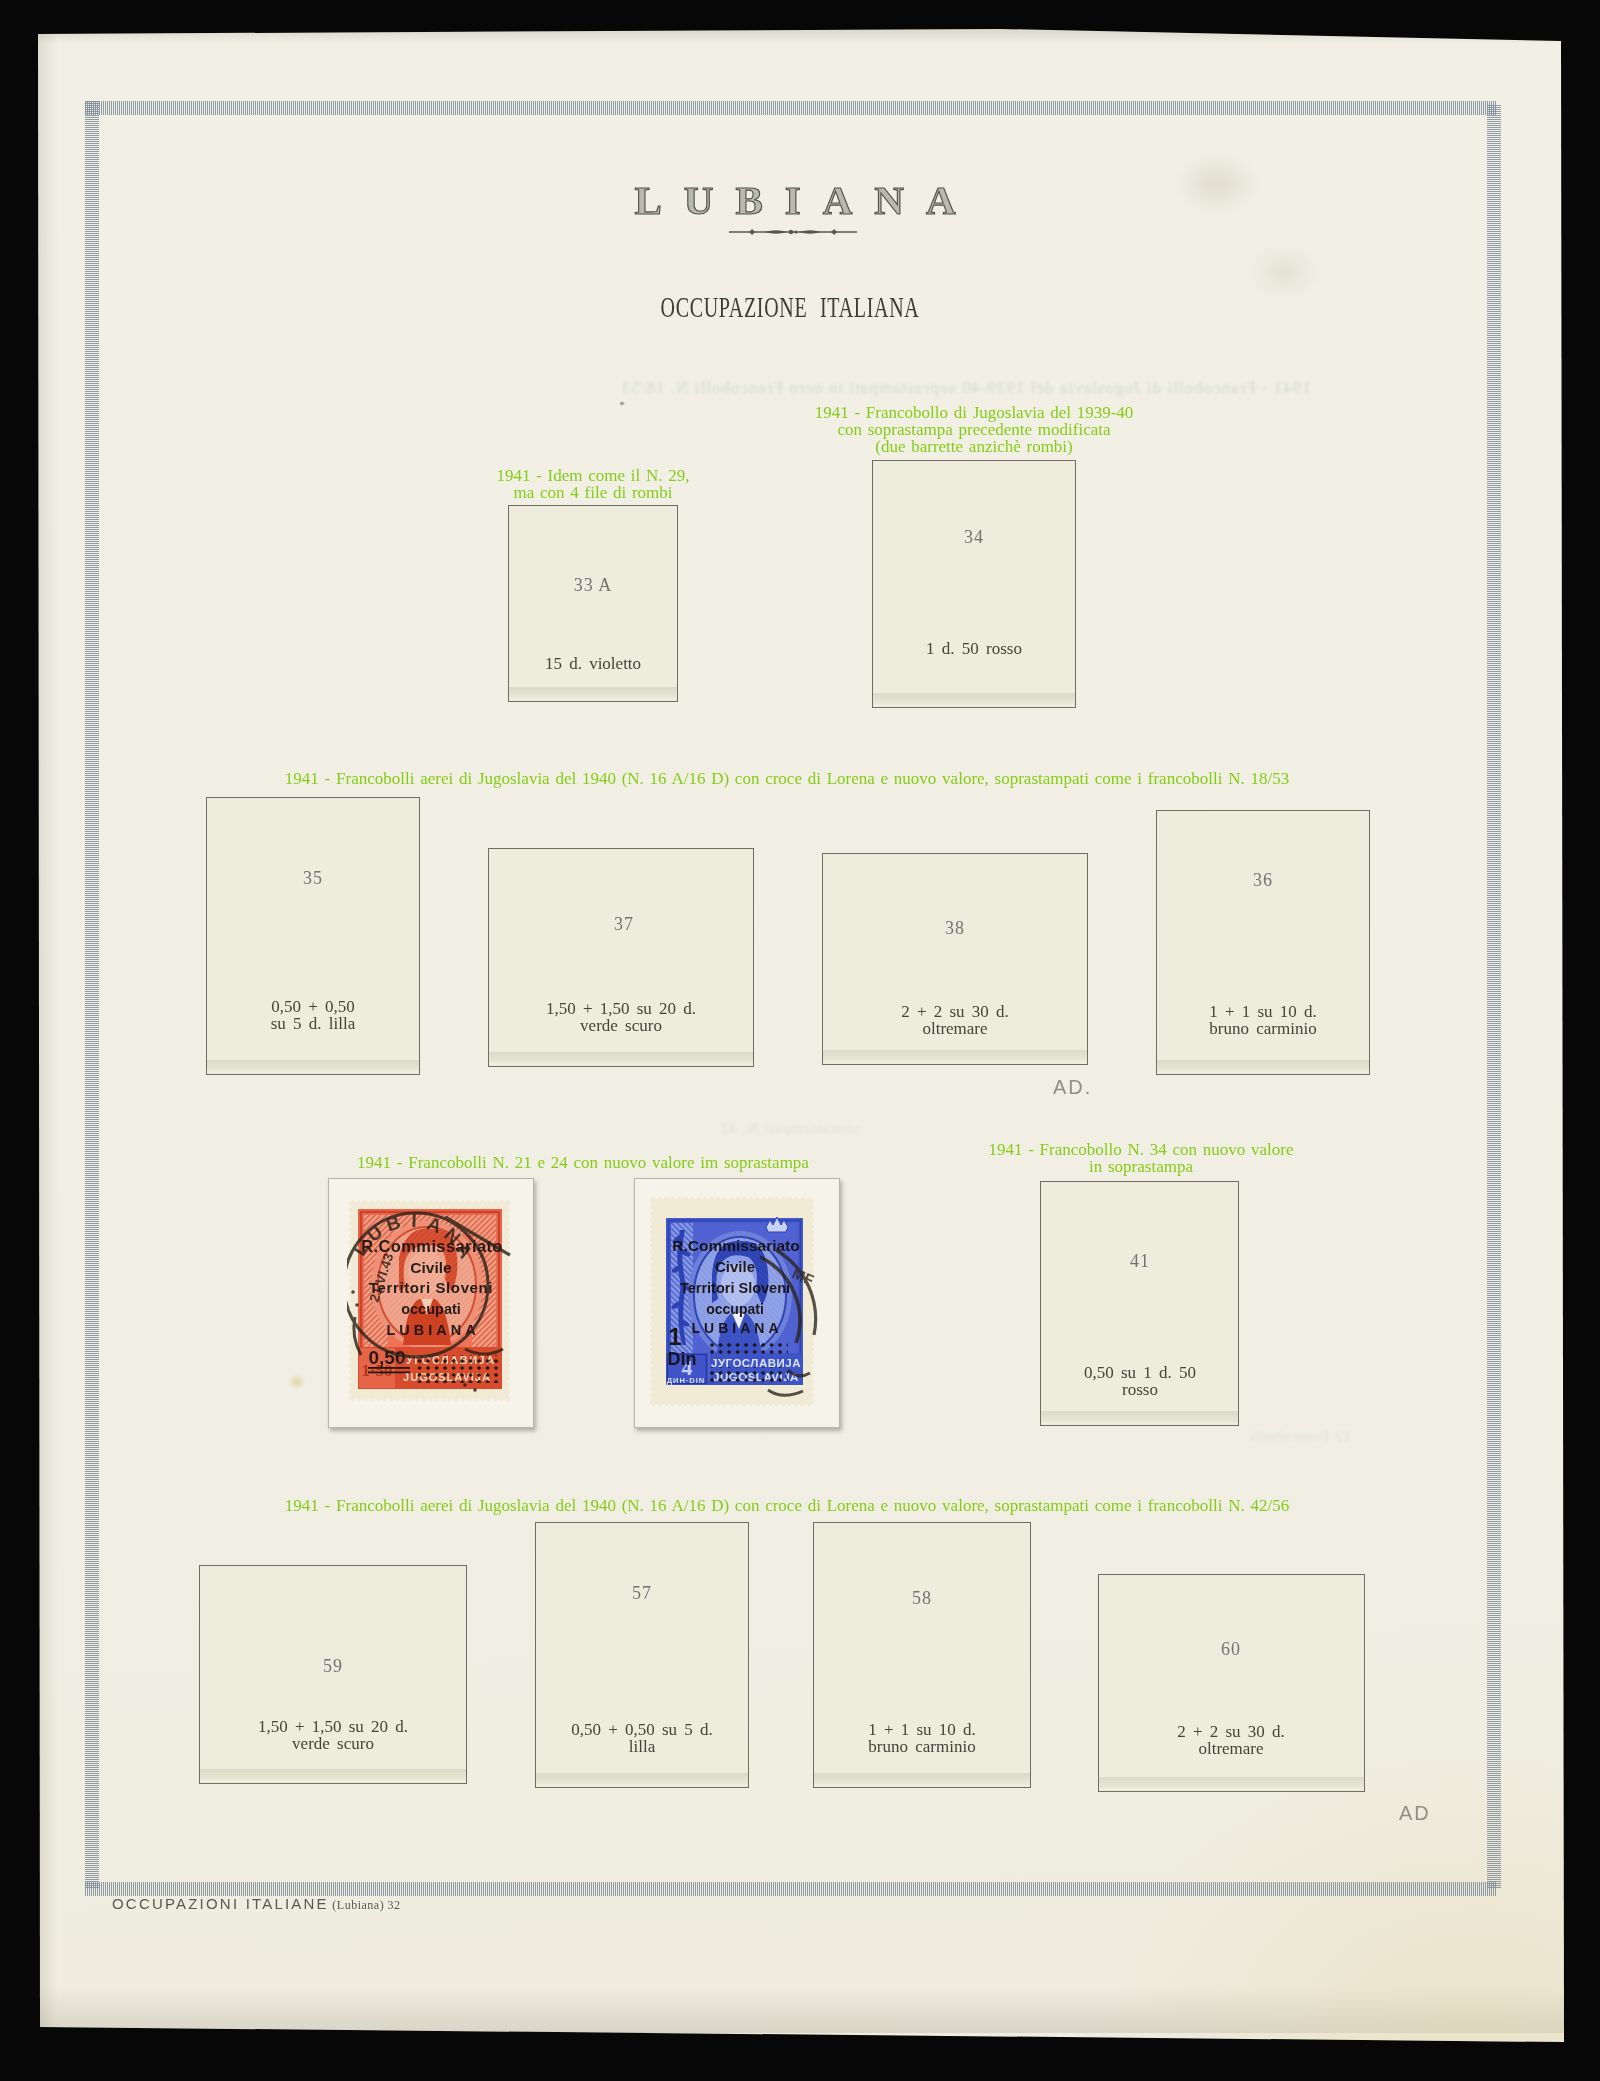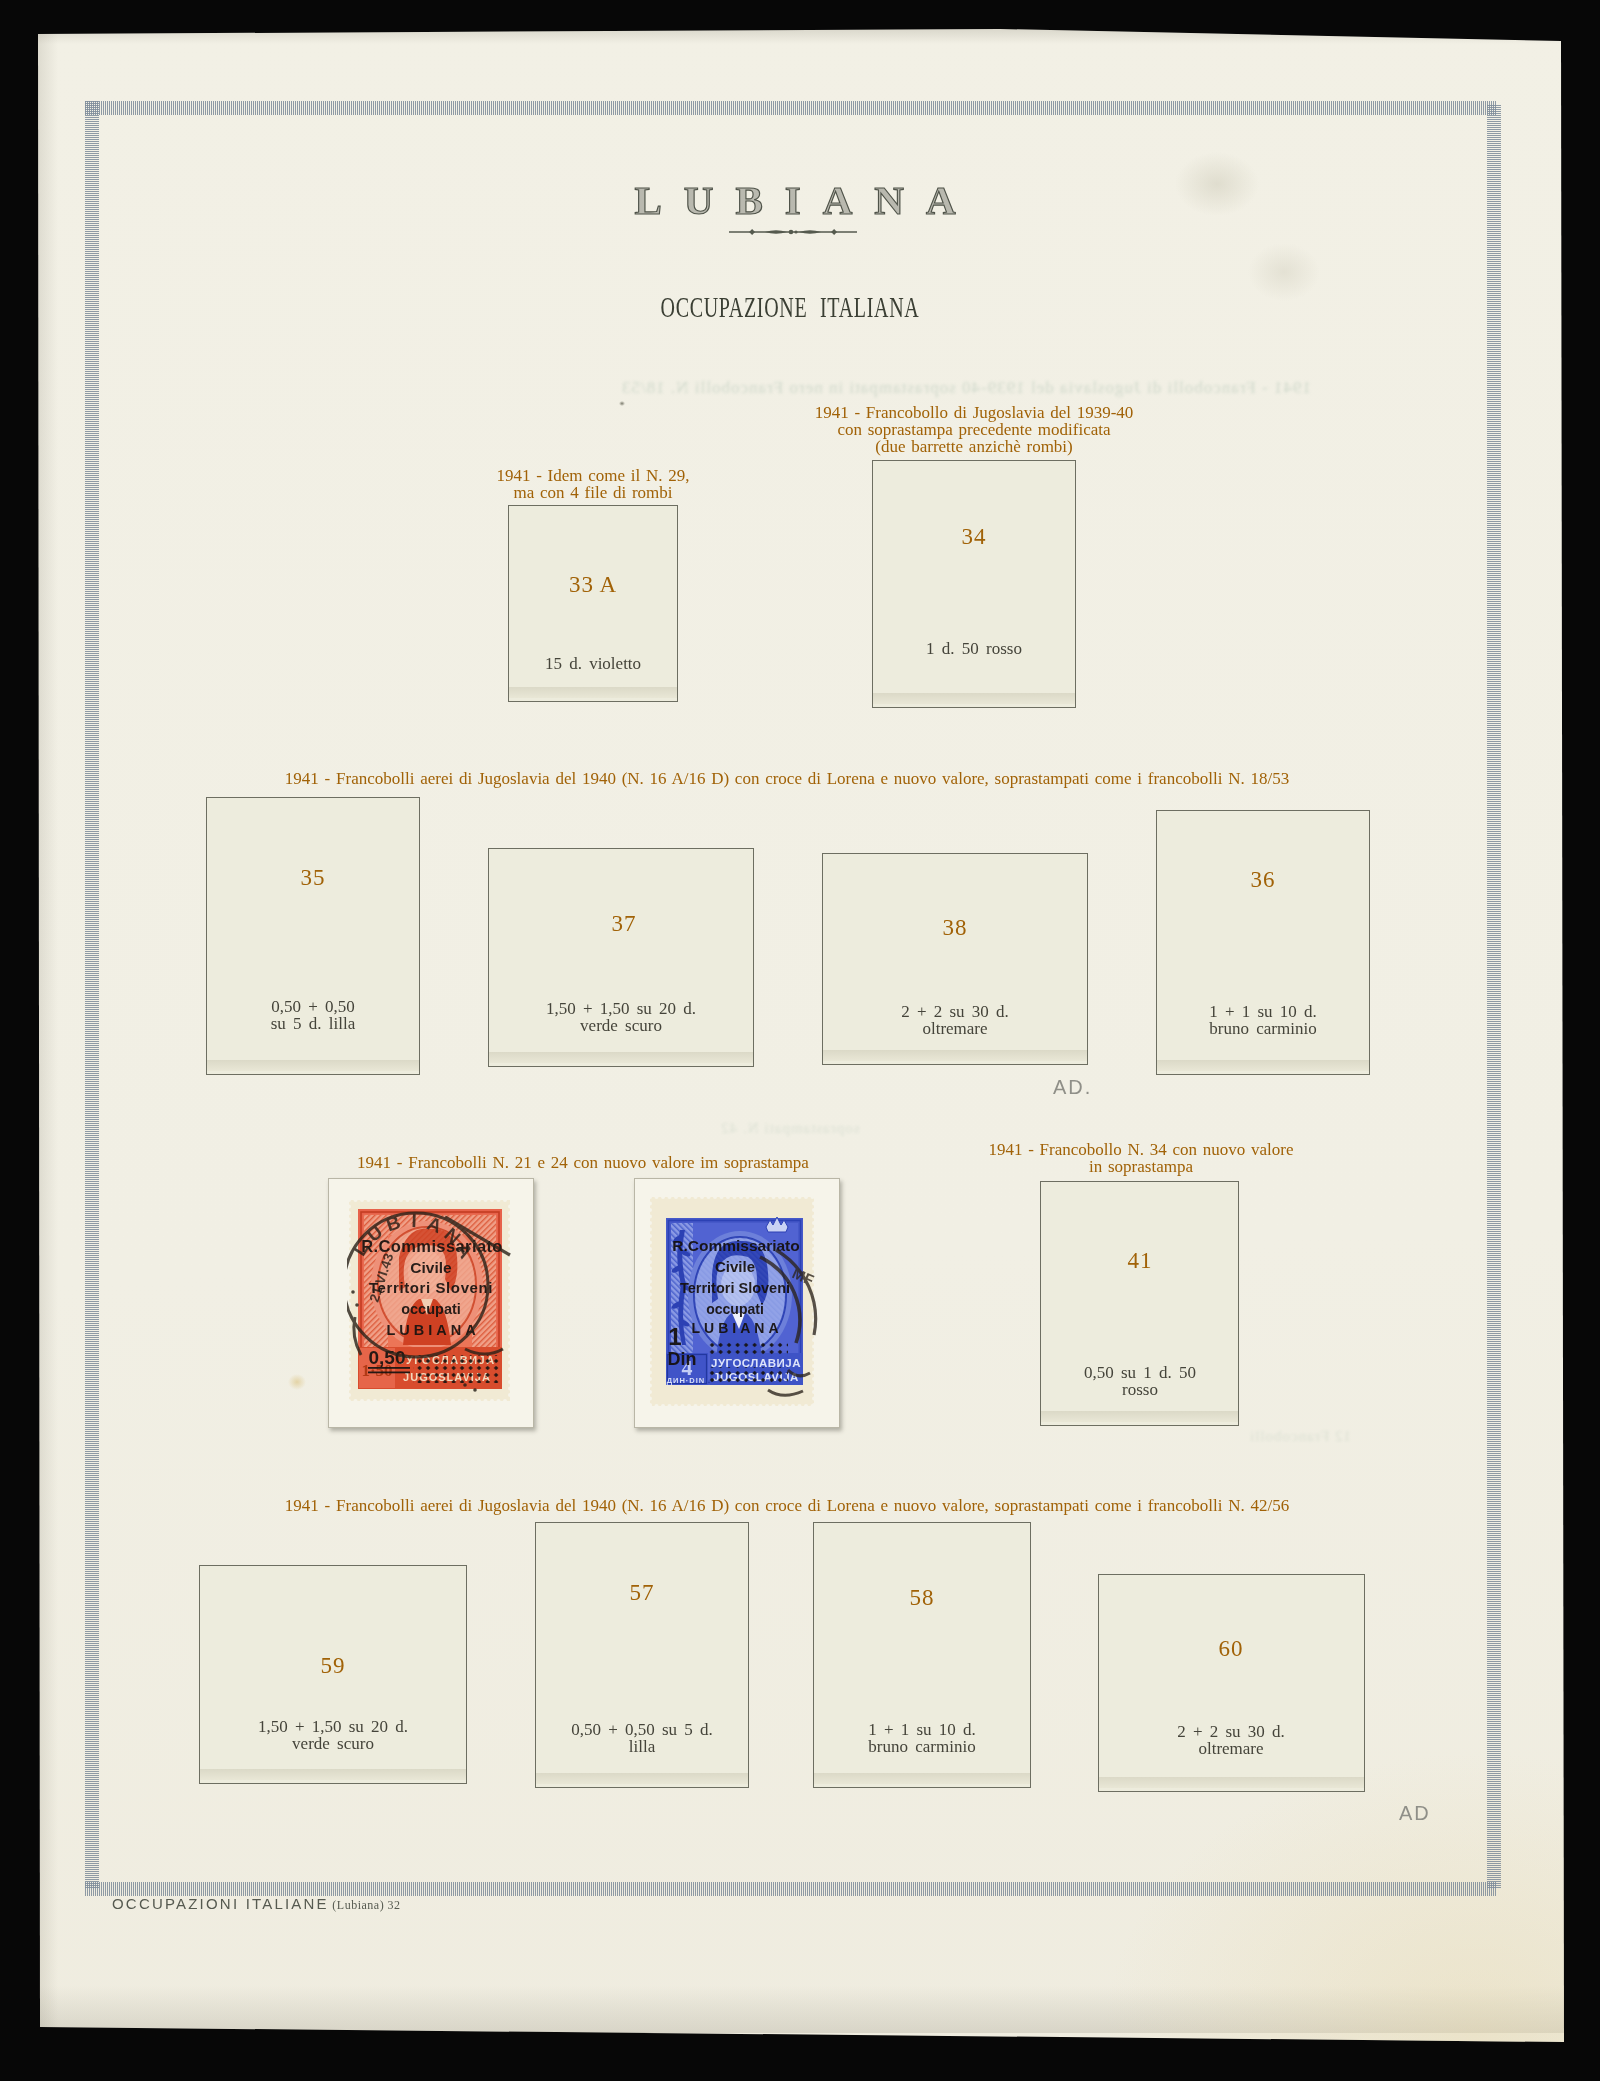--- a/index.html
+++ b/index.html
@@ -1,24 +1,24 @@
 <!DOCTYPE html>
 <html><head>
 <meta charset="utf-8">
 <style>
   html,body{margin:0;padding:0;background:#070707;}
   #c{position:relative;width:1600px;height:2081px;background:#070707;overflow:hidden;
      font-family:"Liberation Serif",serif;color:#3e3c33;}
   .abs{position:absolute;}
   .cap{position:absolute;transform:translateX(-50%);text-align:center;white-space:nowrap;
-       font-size:17px;line-height:17px;color:#a16207;word-spacing:1.5px;letter-spacing:0px;}
+       font-size:17px;line-height:17px;color:#84cc16;word-spacing:1.5px;letter-spacing:0px;}
   .box{position:absolute;border:1.5px solid #6d6e61;background-color:#edecdd;
        background-image:linear-gradient(180deg,#dbd9c7,#e9e7d6);background-repeat:no-repeat;
        background-position:0 calc(100% - 3px);background-size:100% 11px;box-sizing:border-box;}
-  .bnum{position:absolute;transform:translate(-50%,-50%);font-size:23px;color:#a16207;letter-spacing:1px;white-space:nowrap;}
+  .bnum{position:absolute;transform:translate(-50%,-50%);font-size:18px;color:#737373;letter-spacing:1px;white-space:nowrap;}
   .blab{position:absolute;transform:translateX(-50%);text-align:center;font-size:17px;line-height:17px;color:#45443a;white-space:nowrap;word-spacing:3px;}
   .ghost{position:absolute;transform:translateX(-50%) scaleX(-1);color:#aec2b2;filter:blur(1.5px);
          font-size:17px;white-space:nowrap;opacity:.5;letter-spacing:1px;}
   .hatchH{position:absolute;height:14px;background:repeating-linear-gradient(90deg,rgba(120,136,152,.85) 0,rgba(129,142,155,.85) 1px,rgba(240,240,232,0) 1px,rgba(240,240,232,0) 2px);}
   .hatchV{position:absolute;width:14px;background:repeating-linear-gradient(180deg,rgba(120,136,152,.85) 0,rgba(129,142,155,.85) 1px,rgba(240,240,232,0) 1px,rgba(240,240,232,0) 2px);}
   .pencil{position:absolute;font-family:"Liberation Sans",sans-serif;color:#8f8f88;letter-spacing:2px;}
 </style>
 </head>
 <body>
 <div id="c">

